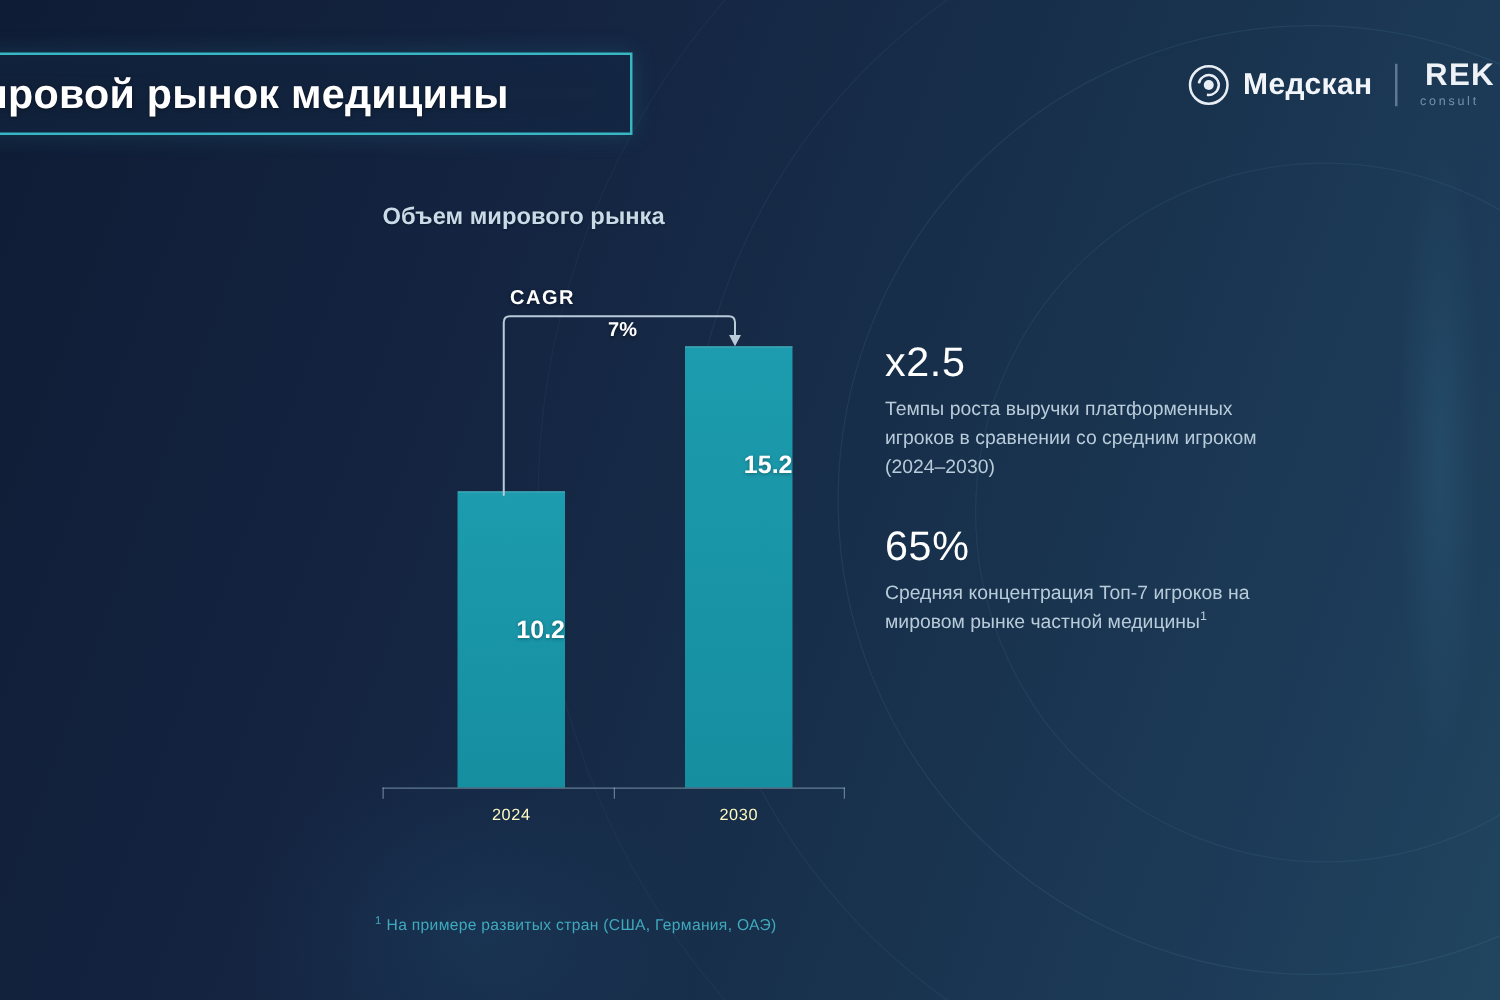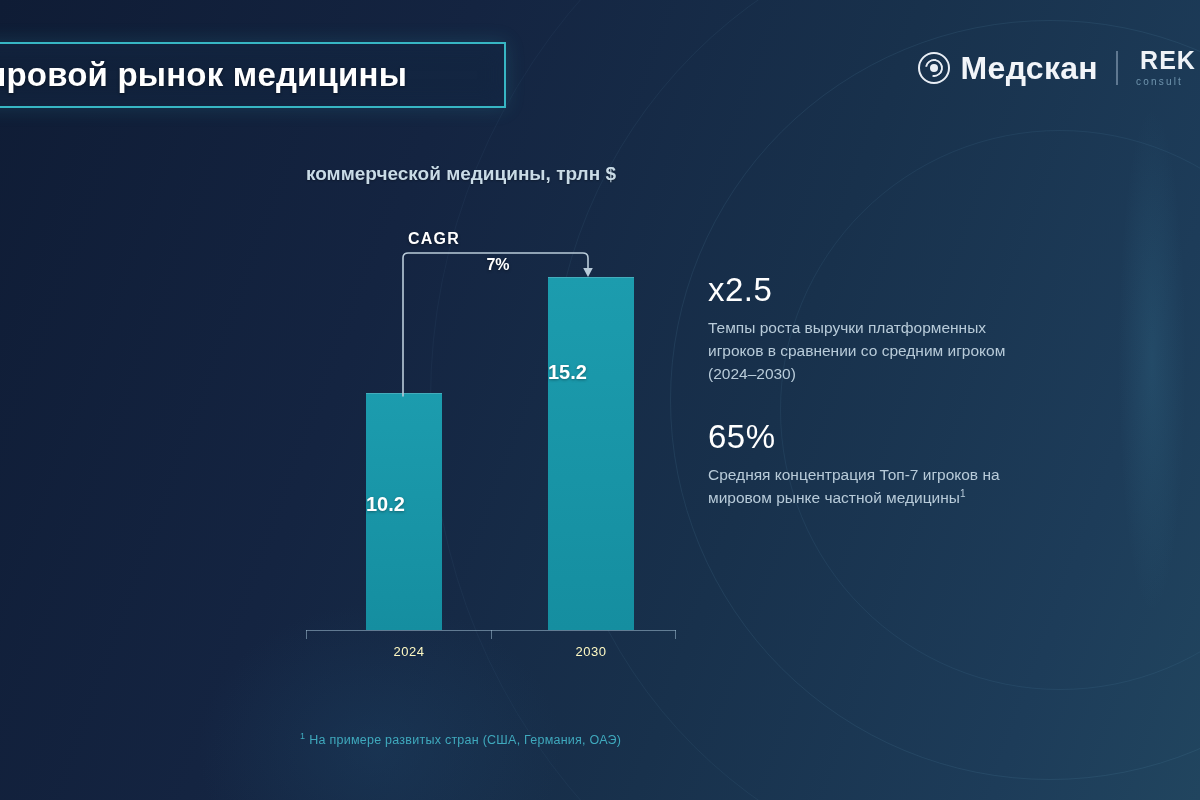--- a/index.html
+++ b/index.html
@@ -72,21 +72,21 @@
     position:absolute; left:7px; top:7px; width:18px; height:18px;
     border:2.6px solid #e9eef5; border-radius:50%;
     border-left-color:transparent;
     transform:rotate(-35deg);
   }
   .logo-mark .dot {
     position:absolute; left:12px; top:12px; width:8px; height:8px;
     background:#e9eef5; border-radius:50%;
   }
   .brand-name {
-    color:#f2f5f9; font-size:32px; font-weight:bold; letter-spacing:0.3px;
+    color:#f2f5f9; font-size:24px; font-weight:bold; letter-spacing:0.3px;
   }
   .brand-div {
     width:2px; height:34px; background:rgba(180,200,220,0.45);
     margin:0 18px;
   }
   .brand-alt { overflow:hidden; width:64px; }
   .brand-alt .alt-main {
     color:#eef2f7; font-size:25px; font-weight:bold; letter-spacing:1px; line-height:1;
     white-space:nowrap;
     text-align:center;
@@ -105,24 +105,24 @@
 
   .plot { position:absolute; left:306px; top:240px; width:370px; height:390px; }
 
   .bar {
     position:absolute; bottom:0;
     background:linear-gradient(180deg,#1c9cae 0%,#158ea0 100%);
     box-shadow:inset 0 1px 0 rgba(255,255,255,0.18);
   }
   .bar .val {
     position:absolute; left:0; right:0;
-    text-align:left; color:#ffffff; font-size:20px; font-weight:bold;
+    text-align:right; color:#ffffff; font-size:20px; font-weight:bold;
     text-shadow:0 1px 3px rgba(0,0,0,0.35);
   }
-  .bar1 { left:60px; width:76px; height:235px; }
+  .bar1 { left:60px; width:86px; height:235px; }
   .bar1 .val { top:100px; }
   .bar2 { left:242px; width:86px; height:352px; }
   .bar2 .val { top:84px; }
 
   .axis {
     position:absolute; left:0; top:630px; width:370px; height:1px;
     background:rgba(160,190,210,0.55);
   }
   .tick {
     position:absolute; top:630px; width:1px; height:9px;
@@ -194,21 +194,21 @@
     <span class="brand-name">Медскан</span>
   </div>
   <div class="brand-div"></div>
   <div class="brand-alt">
     <div class="alt-main">REK</div>
     <div class="alt-sub">consult</div>
   </div>
 </div>
 
 <div class="chart-head">
-  <div>коммерческой медицины, трлн $</div>
+  <div>Объем мирового рынка</div>
 </div>
 
 <div class="plot">
   <div class="bar bar1" style="height: 236.786px;">
     <span class="val">10.2</span>
   </div>
   <div class="bar bar2" style="height: 352.857px;">
     <span class="val">15.2</span>
   </div>
 </div>

